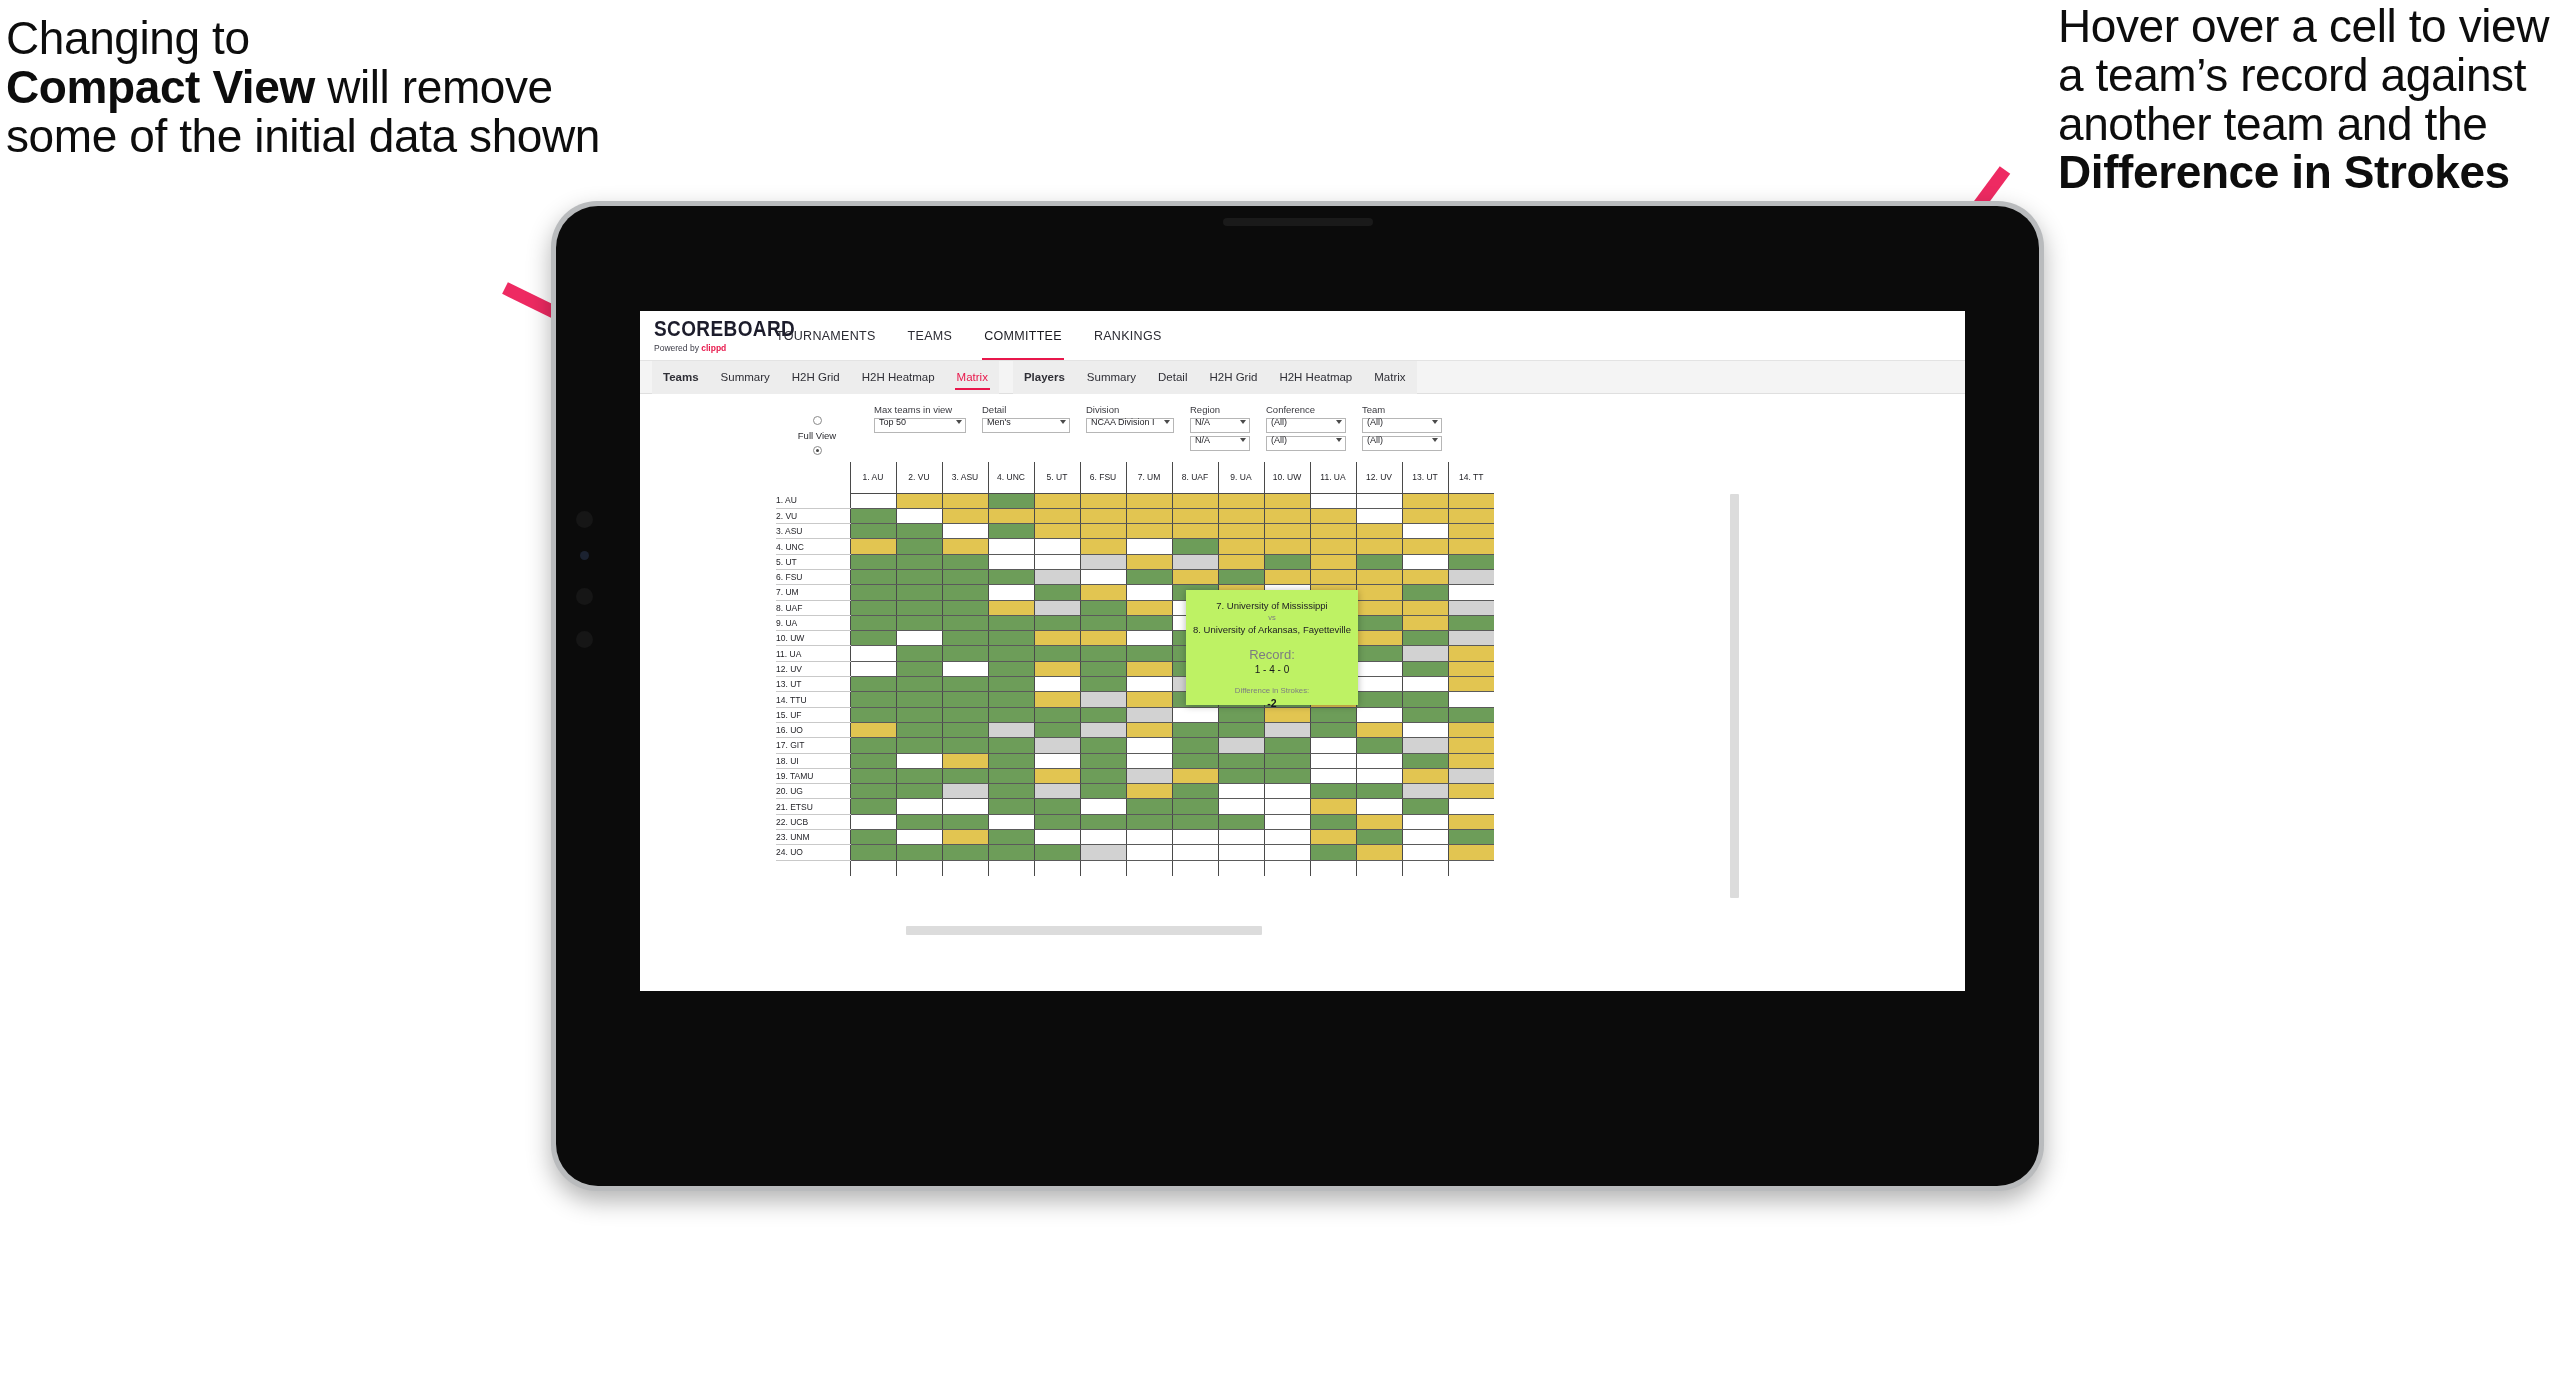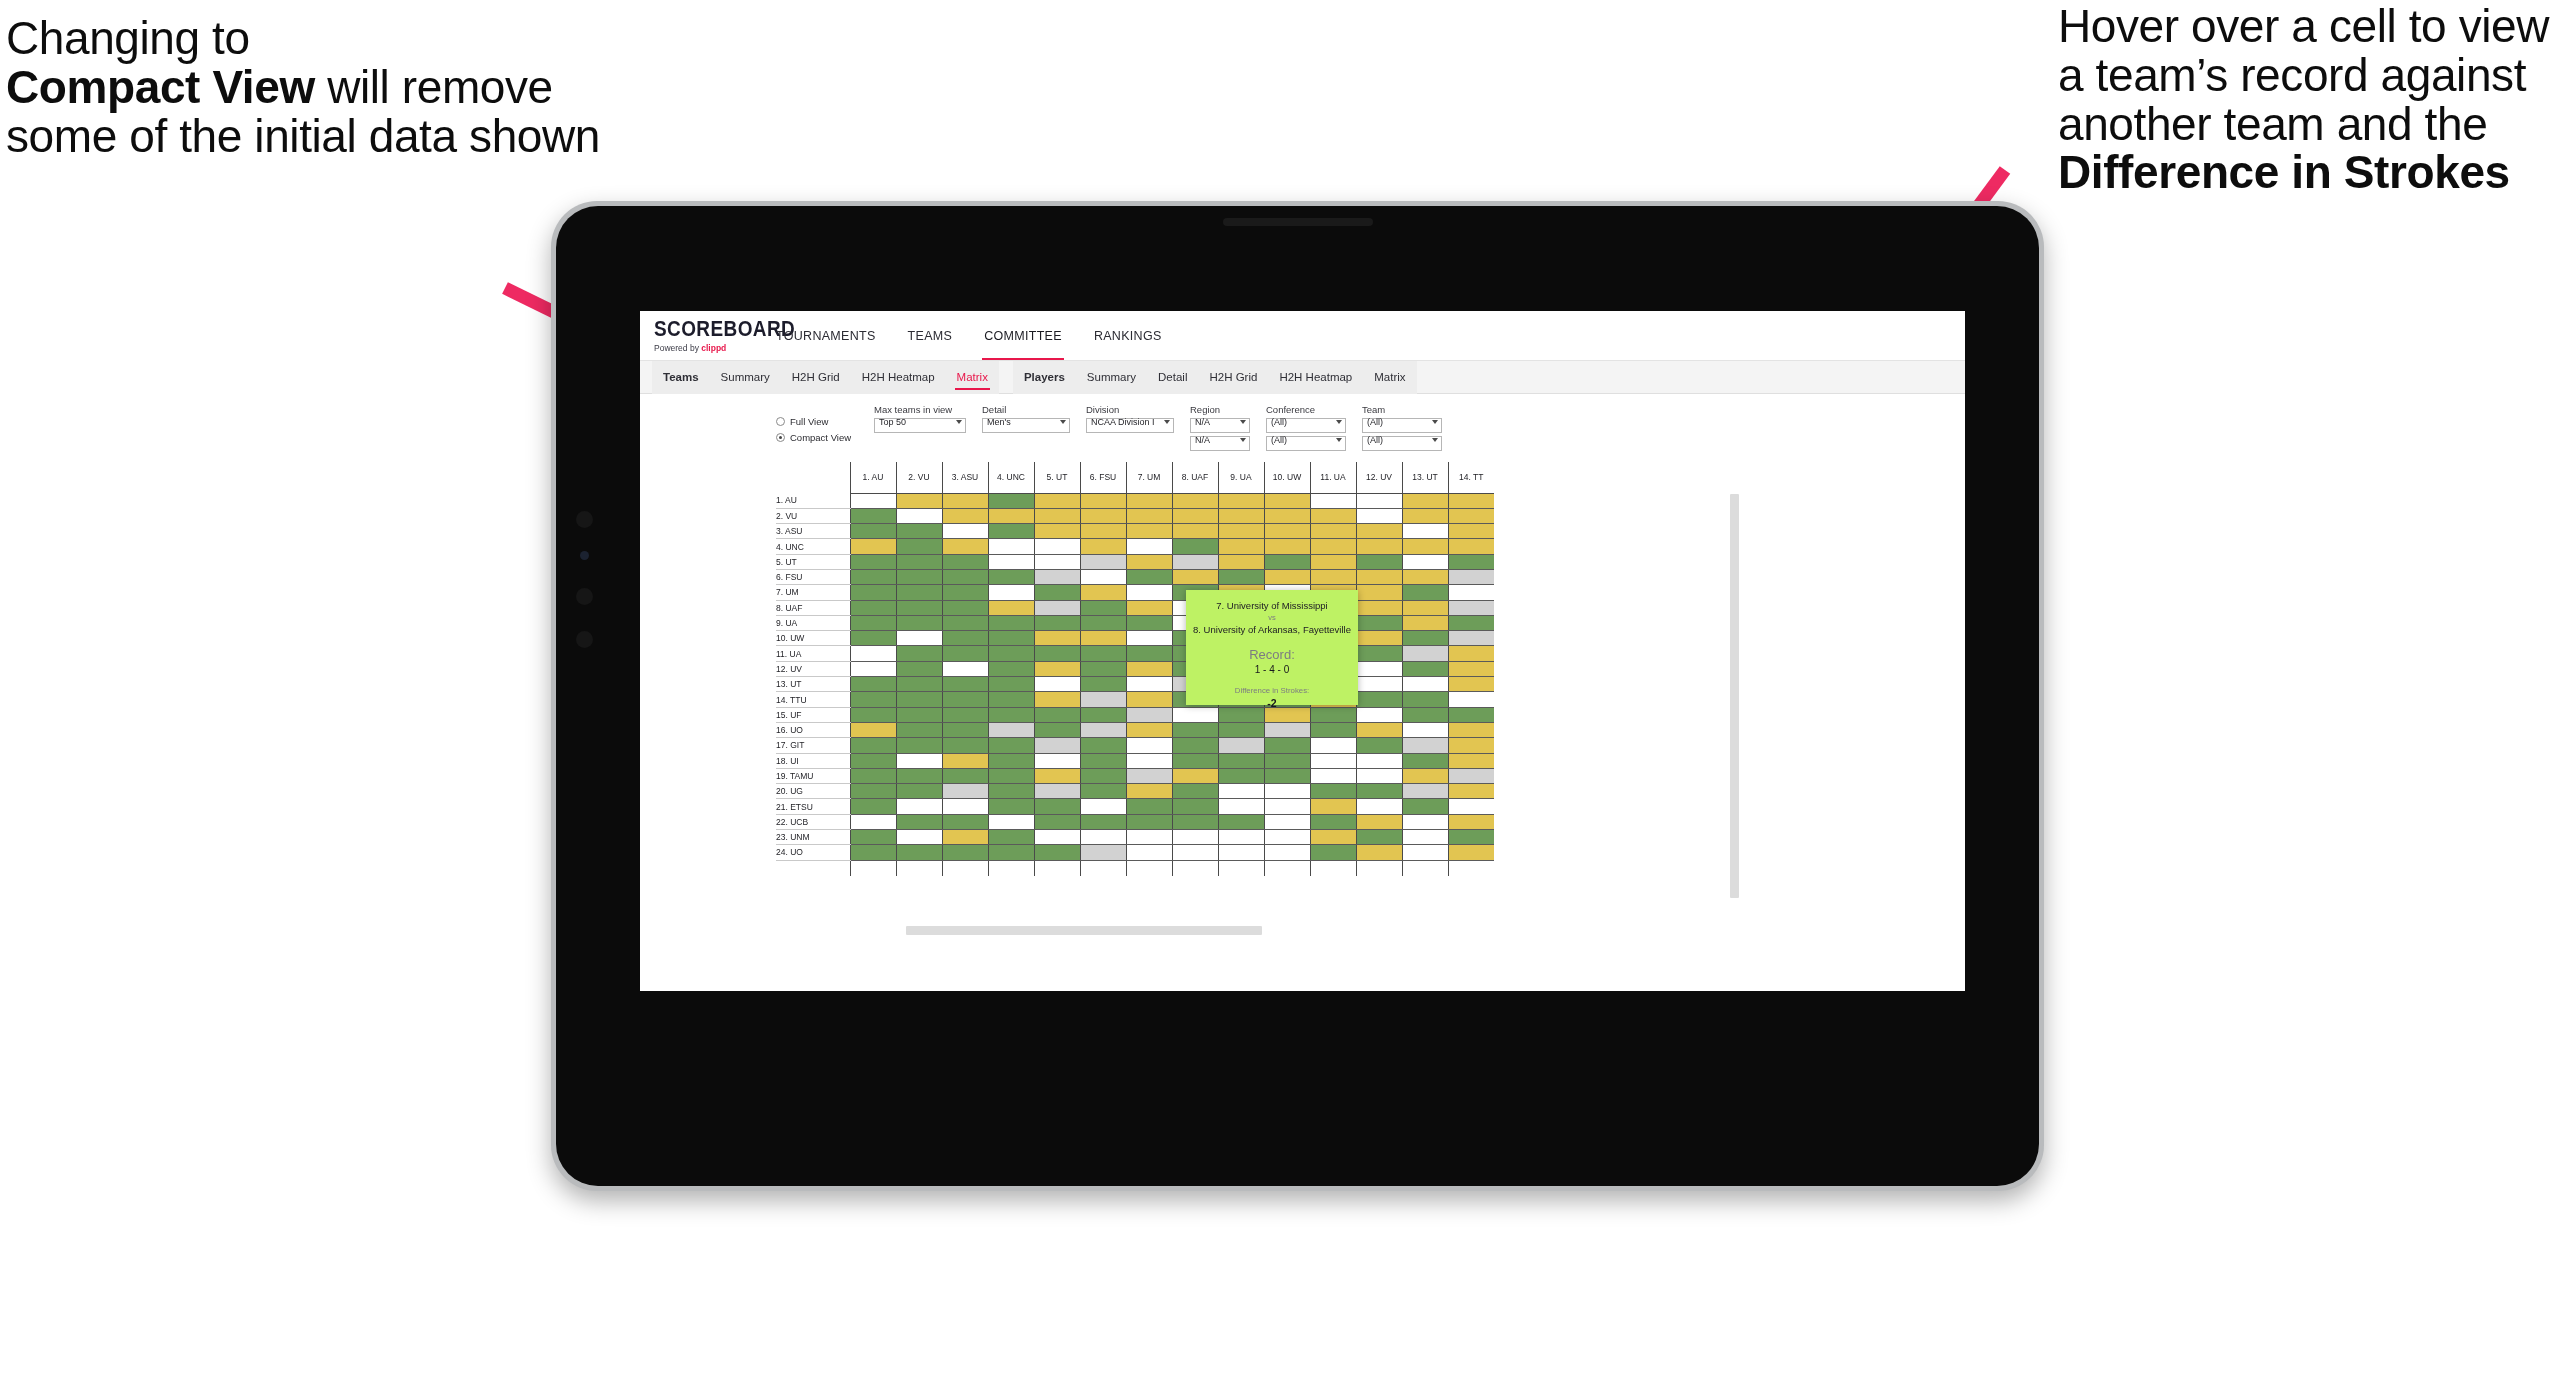--- a/index.html
+++ b/index.html
@@ -106,21 +106,21 @@
     background: #fff; margin: 0 0 0 0;
   }
   #card-pad { position: absolute; left: 130px; top: 0; right: 130px; bottom: 0; background: #fff; }
 
   
   #filters {
     position: absolute; left: 0; top: 10px; right: 0; height: 54px;
     display: flex; align-items: flex-start; gap: 16px; padding-left: 6px;
   }
   .radio-col { display: flex; flex-direction: column; gap: 5px; padding-top: 12px; width: 82px; }
-  .radio-row { display: flex; align-items: center; gap: 5px; cursor: pointer; }
+  .radio-row { display: flex; align-items: center; gap: 5px; cursor: pointer; flex-direction: column; }
   .radio {
     width: 9px; height: 9px; border: 1px solid #8a8a8a; border-radius: 50%;
     background: #fff; position: relative; flex: none;
   }
   .radio.on::after {
     content: ""; position: absolute; left: 2px; top: 2px;
     width: 3px; height: 3px; border-radius: 50%; background: #444;
   }
   .radio-lbl { font-size: 9.5px; color: #2b2b30; white-space: nowrap; }
 

